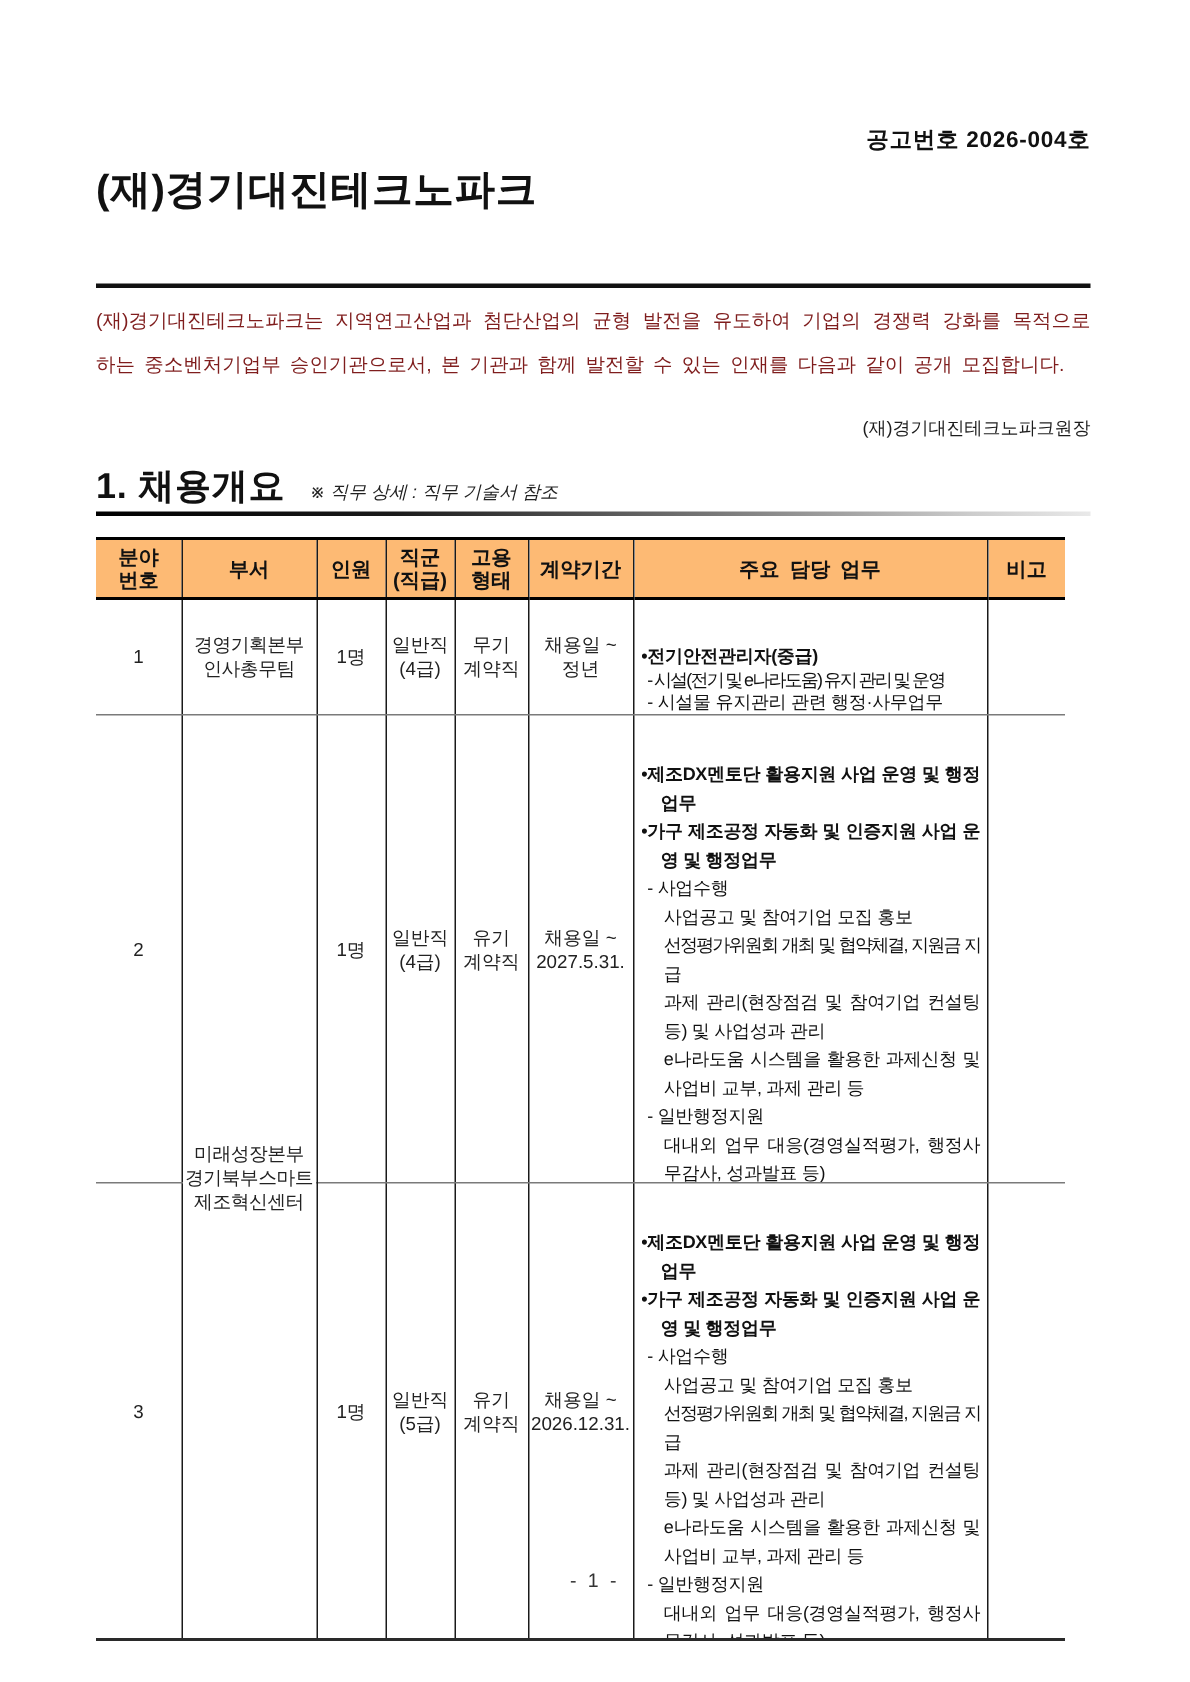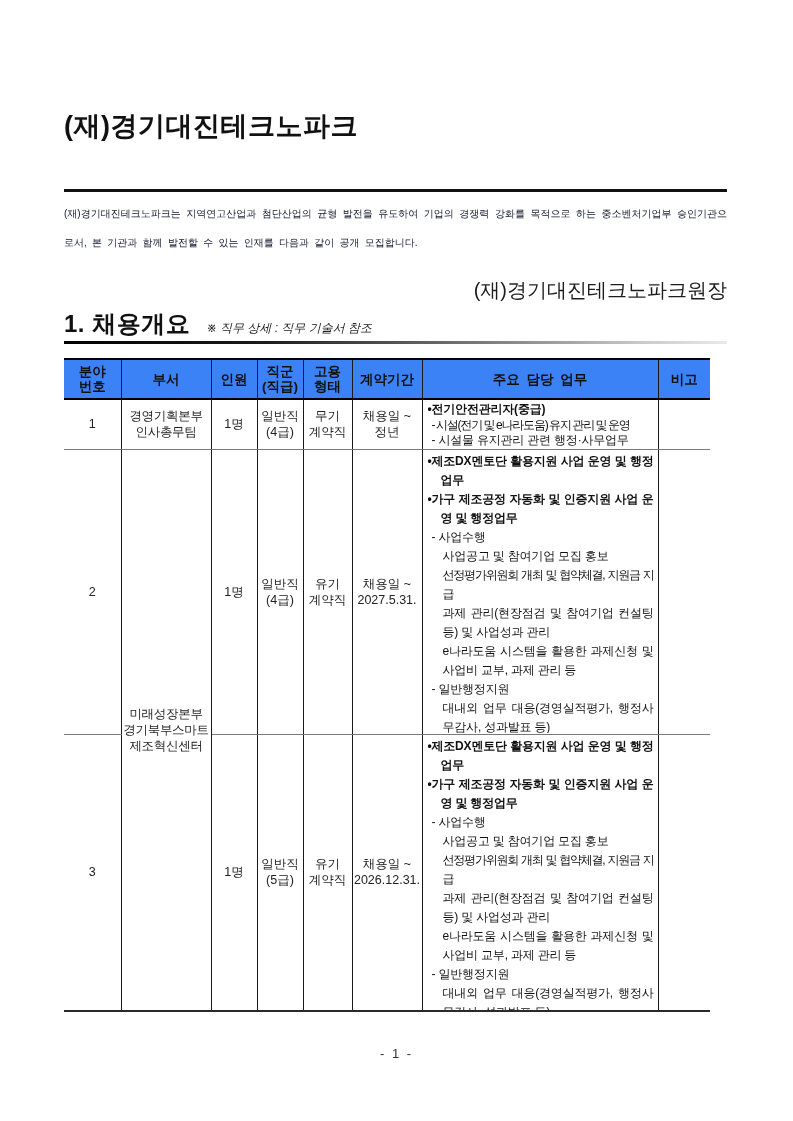--- a/index.html
+++ b/index.html
@@ -19,26 +19,26 @@
     position:absolute; top:110px; left:64px; width:663px;
     font-size:27px; font-weight:800; line-height:33px;
     letter-spacing:0.5px;
   }
   .title-rule {
     position:absolute; top:189px; left:64px; width:663px; height:2.5px;
     background:#111;
   }
   .intro {
     position:absolute; top:200px; left:64px; width:663px;
-    font-size:10px; line-height:28.5px; text-align:justify;
-    word-spacing:2.5px; color:#0f172a;
+    font-size:13px; line-height:28.5px; text-align:justify;
+    word-spacing:2.5px; color:#7f1d1d;
   }
   .signer {
     position:absolute; top:277px; left:64px; width:663px;
-    text-align:right; font-size:20px; color:#1c1c1c;
+    text-align:right; font-size:12px; color:#1c1c1c;
   }
   .section-head { position:absolute; top:308px; left:64px; width:663px; }
   .sec-title { font-size:24px; font-weight:800; letter-spacing:0.5px; }
   .sec-note { font-size:12px; color:#222; margin-left:12px;font-style:italic; }
   .sec-rule {
     position:absolute; top:341px; left:64px; width:663px; height:3px;
     background:linear-gradient(to right,#000 0%,#1a1a1a 30%,#777 62%,#ccc 88%,#e9e9e9 100%);
   }
 
   table.recruit {
@@ -46,36 +46,36 @@
     border-collapse:collapse; table-layout:fixed;
     border-top:2.5px solid #000; border-bottom:2.5px solid #2a2a2a;
   }
   table.recruit th, table.recruit td {
     border-left:1.3px solid #1a1a1a; border-right:1.3px solid #1a1a1a;
     vertical-align:middle; text-align:center; overflow:hidden;
   }
   table.recruit th:first-child, table.recruit td:first-child { border-left:none; }
   table.recruit th:last-child,  table.recruit td:last-child  { border-right:none; }
   table.recruit th {
-    background:#3b82f6; font-size:13.5px; font-weight:700;
+    background:#fdba74; font-size:13.5px; font-weight:700;
     line-height:15px; border-bottom:2px solid #000; height:40px;
   }
   th.wide-sp { word-spacing:3px; }
   table.recruit td {
     font-size:12.5px; line-height:16px; color:#222;
     border-bottom:1.6px solid #7a7a7a;
   }
   tr.r1 td { height:50px; }
   tr.r2 td { height:285px; }
   tr.r3 td { height:277px; }
   tr.r3 td { border-bottom:none; }
   td.dept { letter-spacing:-0.3px; }
 
   td.tasks { text-align:left; vertical-align:top; padding:2px 4px 0 5px; }
-  .tbox { overflow:hidden; }
+  .tbox { overflow:hidden;margin-top:28px; }
   .tbox-s  { height:46px; }
   .tbox-m  { height:281px; }
   .tbox-m3 { height:273px; }
   .task {
     font-size:12px; line-height:15.5px; text-align:justify;
     color:#111; letter-spacing:-0.2px;
   }
   .tbox-m .task, .tbox-m3 .task { line-height:19px; }
   .t-b { font-weight:700; padding-left:13px; text-indent:-13px; }
   .t-b::before { content:"\2022 "; }
@@ -87,20 +87,21 @@
   .pageno {
     position:absolute; top:1046px; left:0; width:793px;
     text-align:center; font-size:13px; color:#333; letter-spacing:2px;
   }
 </style>
 </head>
 <body>
 
 <div class="page">
 
+  <div class="notice-no">공고번호 2026-004호</div>
 
   <div class="title">
     <div>(재)경기대진테크노파크</div>
   </div>
 
   <div class="title-rule"></div>
 
   <p class="intro">(재)경기대진테크노파크는 지역연고산업과 첨단산업의 균형 발전을 유도하여 기업의 경쟁력 강화를 목적으로 하는 중소벤처기업부 승인기관으로서, 본 기관과 함께 발전할 수 있는 인재를 다음과 같이 공개 모집합니다.</p>
 
   <div class="signer">(재)경기대진테크노파크원장</div>

